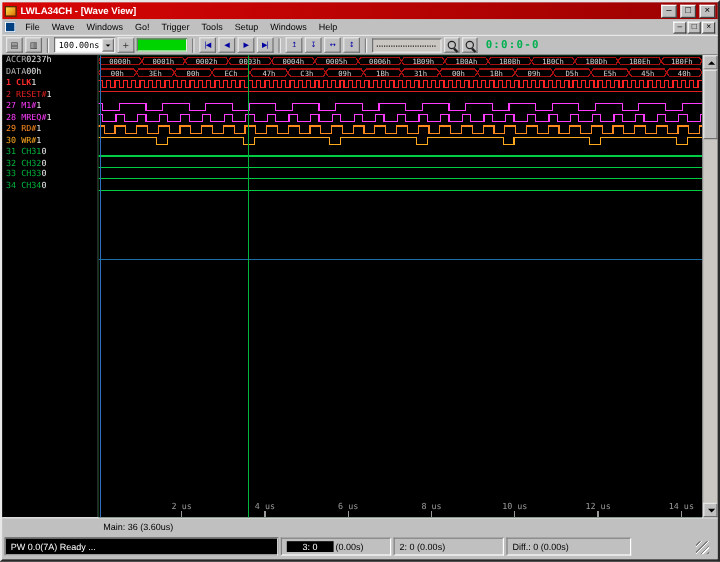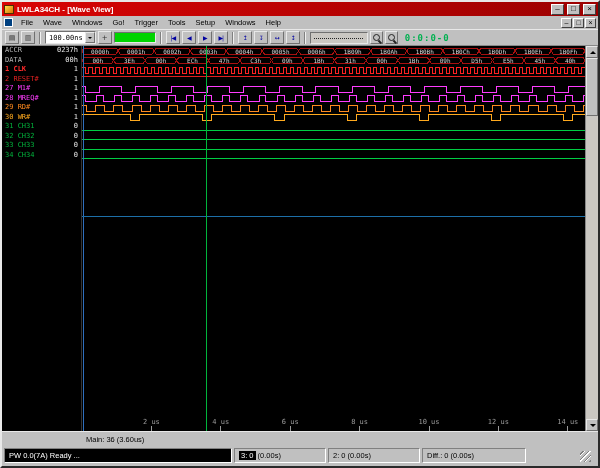--- a/index.html
+++ b/index.html
@@ -27,40 +27,40 @@
   .runbox{width:42px;height:11px;background:#00d400;border:1px solid;border-color:#707070 #e8e8e8 #e8e8e8 #707070}
   .zoomline{width:58px;height:12px;border:1px solid;border-color:#707070 #e8e8e8 #e8e8e8 #707070;background:#cac7c2;position:relative}
   .zoomline::after{content:"";position:absolute;left:3px;right:4px;top:5px;border-top:1px dotted #222}
   .mag{width:13px;height:13px;position:relative;background:#c0c0c0;border:1px solid;border-color:#e8e8e8 #707070 #707070 #e8e8e8;padding:0}
   .mag::before{content:"";position:absolute;left:2px;top:2px;width:5px;height:5px;border:1px solid #222;border-radius:50%}
   .mag::after{content:"";position:absolute;left:7.5px;top:8.5px;width:4px;height:1.5px;background:#222;transform:rotate(45deg)}
   .timedisp{font-family:"DejaVu Sans Mono",monospace;font-size:9px;font-weight:bold;color:#00b050;margin-left:5px;letter-spacing:1px}
   
   .main{flex:1;display:flex;min-height:0;background:#000}
   .labels{flex:0 0 80px;background:#000;font-family:"DejaVu Sans Mono",monospace;border-right:1px solid #333}
-  .lrow{height:9.5px;line-height:9.5px;display:flex;justify-content:space-between;padding:0 3px;font-size:7px;white-space:nowrap}
+  .lrow{height:9.5px;line-height:9.5px;display:flex;justify-content:flex-start;padding:0 3px;font-size:7px;white-space:nowrap}
   .lval{color:#e8e8e8}
   .wavewrap{flex:1;background:#15803d;position:relative;overflow:hidden}
   svg{display:block;shape-rendering:crispEdges}
   .vscroll{flex:0 0 13px;background:#cac7c2;display:flex;flex-direction:column;border-left:1px solid #888}
   .sbtn{flex:0 0 12px;width:100%;background:#c0c0c0;border:1px solid;border-color:#e8e8e8 #707070 #707070 #e8e8e8;position:relative}
   .sbtn.up::after{content:"";position:absolute;left:3px;top:4px;border:3px solid transparent;border-bottom-color:#000;border-top:none}
   .sbtn.down::after{content:"";position:absolute;left:3px;top:4px;border:3px solid transparent;border-top-color:#000;border-bottom:none}
   .strack{flex:1;position:relative}
   .sthumb{position:absolute;top:0;left:0;right:0;height:58px;background:#c0c0c0;border:1px solid;border-color:#e8e8e8 #707070 #707070 #e8e8e8}
   
   .footer{flex:0 0 15px;background:#c0c0c0;border-top:1px solid #e8e8e8;display:flex;align-items:center;font-size:7.5px;padding-left:84px;color:#000}
   .statusbar{flex:0 0 20px;background:#c0c0c0;display:flex;gap:2px;padding:2px}
   .scell{height:15px;border:1px solid;border-color:#808080 #fff #fff #808080;font-size:7.5px;line-height:13px;padding:0 4px;white-space:nowrap;overflow:hidden}
   .scell.dev{flex:0 0 228px;background:#000;color:#fff}
   .scell.c3{flex:0 0 92px}
   .scell.c2{flex:0 0 92px}
   .scell.diff{flex:0 0 104px}
   .scell.fill{flex:1;display:flex;align-items:flex-end;justify-content:flex-end;border-color:transparent}
-  .sel{background:#000000;color:#fff;padding:0 2px}
+  .sel{background:#000000;color:#fff;padding:0 13px}
   .grip{width:11px;height:11px;background:repeating-linear-gradient(135deg,transparent 0 2px,#808080 2px 3px,#ffffff 3px 4px)}
 </style>
 </head>
 <body>
 
 <div class="window">
 
   <div class="titlebar">
     <span class="app-icon"></span>
     <span class="title-text">LWLA34CH - [Wave View]</span>

